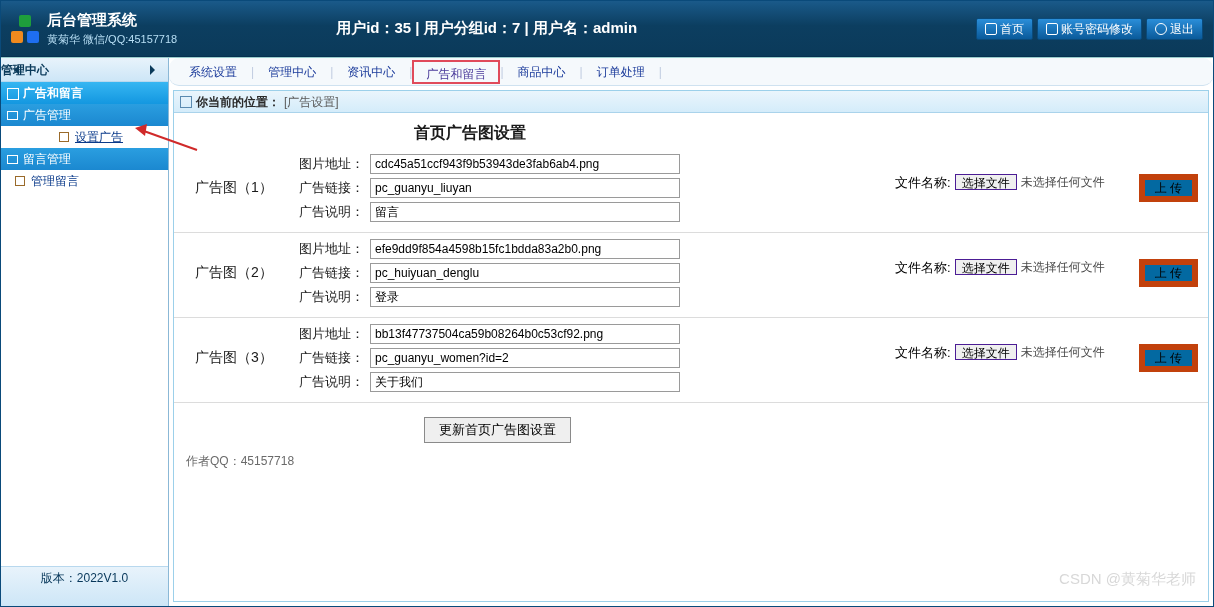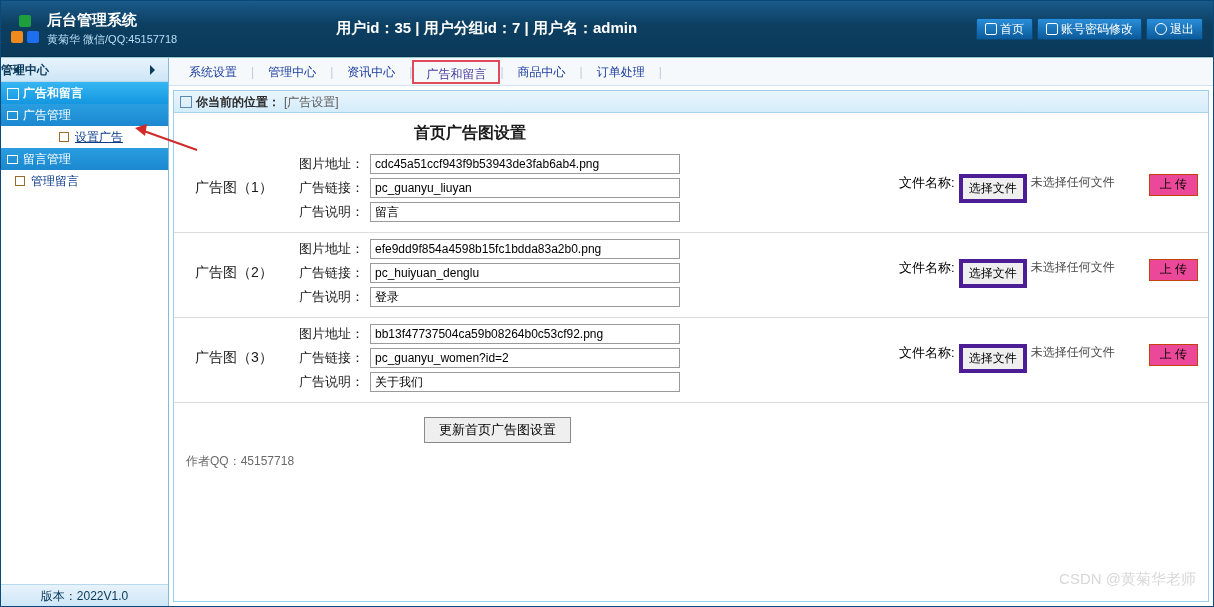--- a/index.html
+++ b/index.html
@@ -28,50 +28,50 @@
 .side-head::before,.side-head::after{content:"";position:absolute;top:7px;width:0;height:0;border:5px solid transparent;}
 .side-head::before{left:8px;border-right-color:#0a3a5a;}
 .side-head::after{right:8px;border-left-color:#0a3a5a;}
 .side-section { height:22px; line-height:22px; background: linear-gradient(#36b6f2,#1397e0); color:#fff; font-weight:bold; padding-left:22px; position:relative;}
 .side-section::before{content:"";position:absolute;left:6px;top:6px;width:10px;height:10px;border:1px solid #fff;}
 .side-group { height:22px; line-height:22px; background: linear-gradient(#2a9ee0,#1b88d0); color:#fff; padding-left:22px; position:relative;}
 .side-group::before{content:"";position:absolute;left:6px;top:7px;width:9px;height:7px;border:1px solid #fff;}
 .side-item { height:22px; line-height:22px; padding-left:30px; color:#0a3a8a; position:relative; cursor:pointer;}
 .side-item::before{content:"";position:absolute;left:14px;top:6px;width:8px;height:8px;border:1px solid #9a6a2a;}
 .side-item a{text-decoration:underline;color:#0a3a8a;}
-.side-footer { height:22px;line-height:22px;text-align:center;color:#07375a;background:linear-gradient(#e8f3fb,#cde6f7);border-top:1px solid #b8d8ee;}
+.side-footer { height:40px;line-height:22px;text-align:center;color:#07375a;background:linear-gradient(#e8f3fb,#cde6f7);border-top:1px solid #b8d8ee;}
 .arrow { position:absolute; left:90px; top:-2px; pointer-events:none;}
 .arrow svg{overflow:visible;}
 .side-body{flex:1;position:relative;}
 
 
-.topnav { height:28px; line-height:28px; background:#f5f9fc; border-bottom:1px solid #cfe2f0; padding:0 6px; color:#2a2a8a; display:flex; gap:0; align-items:center;}
+.topnav { height:28px; line-height:28px; background:#f5f9fc; border-bottom:1px solid #cfe2f0; padding:0 6px; color:#2a2a8a; display:flex; gap:0; align-items:center;border-radius:10px;}
 .topnav span { padding:0 14px; cursor:pointer; color:#1a3a9a;}
 .topnav .sep{color:#c0cce0;padding:0;}
 .topnav .active{border:2px solid #e04a5a; padding:0 12px; line-height:24px; height:24px; color:#4a3a9a;}
 
 
 .content { flex:1; display:flex; flex-direction:column; border:1px solid #9cd0ea; margin:4px; background:#fff;}
 .breadcrumb { height:22px; line-height:22px; background: linear-gradient(#eaf5fc,#d4ecfa); border-bottom:1px solid #aad3eb; padding-left:6px; display:flex; align-items:center; gap:4px;}
 .breadcrumb .bic{width:12px;height:12px;border:1px solid #5a8ab0;display:inline-block;}
 .breadcrumb b{color:#2a2a2a;}
 .breadcrumb span{color:#5a5a5a;}
 
 .body { padding:0; flex:1; overflow:auto;}
 .page-title { text-align:center; font-size:16px; font-weight:bold; color:#1a1a1a; padding:10px 0 4px 240px; text-align:left;}
 .ad-row { display:flex; align-items:center; border-bottom:1px solid #dcdcdc; padding:6px 10px 10px 10px; gap:10px;}
 .ad-label { width:100px; text-align:center; color:#1a1a1a; font-size:14px;}
 .ad-fields { display:flex; flex-direction:column; gap:4px;}
 .field { display:flex; align-items:center; gap:6px;}
 .field label{width:70px;text-align:right;font-size:13px;color:#1a1a1a;}
 .field input[type=text]{width:310px;height:20px;border:1px solid #9a9a9a;font-size:12px;padding:0 4px;}
 .file-col { margin-left:auto; display:flex; align-items:flex-start; gap:4px; font-size:13px; min-width:260px;}
-.file-btn { height:29px; padding:0 6px; border:4px solid #4c1d95; background:#efefef; font-size:12px; cursor:pointer;}
+.file-btn { height:16px; padding:0 6px; border:1px solid #4c1d95; background:#efefef; font-size:12px; cursor:pointer;}
 .file-status { color:#4a4a4a; font-size:12px;}
-.upload-btn { height:22px; padding:0 10px; border:1px solid #c2410c; background:#ec4899; margin-left:30px; cursor:pointer; font-size:12px;}
+.upload-btn { height:28px; padding:0 10px; border:6px solid #c2410c; background:#0369a1; margin-left:30px; cursor:pointer; font-size:12px;}
 .submit-row { padding:14px 0 0 250px;}
 .submit-btn { height:26px; padding:0 14px; border:1px solid #8a8a8a; background:#efefef; cursor:pointer; font-size:13px;}
 .author { padding:10px 12px 0 12px; color:#6a6a6a; font-size:12px;}
 .watermark { position:absolute; right:18px; bottom:18px; color:#d8d8d8; font-size:15px; pointer-events:none;}
 .right-col { flex:1; display:flex; flex-direction:column;}
 </style>
 </head>
 <body>
 
 <div class="app">

